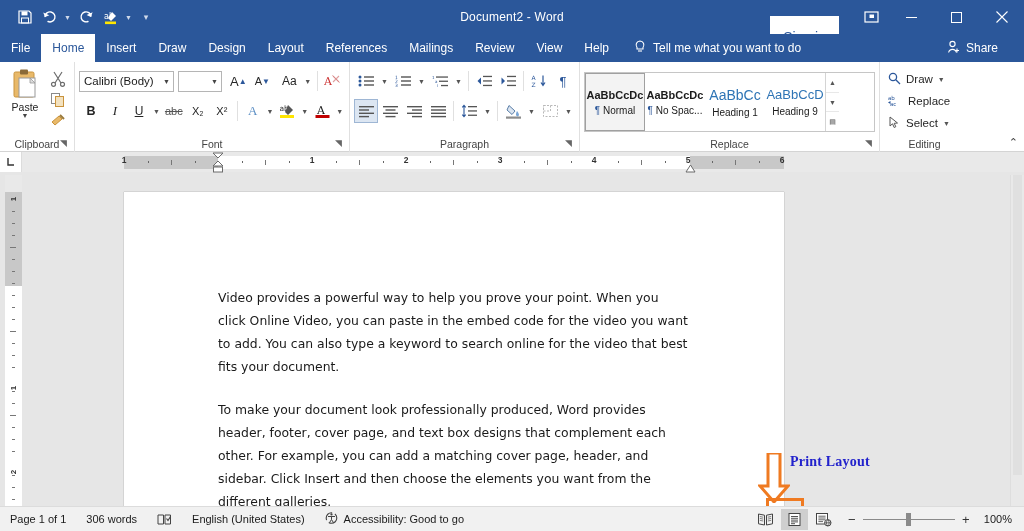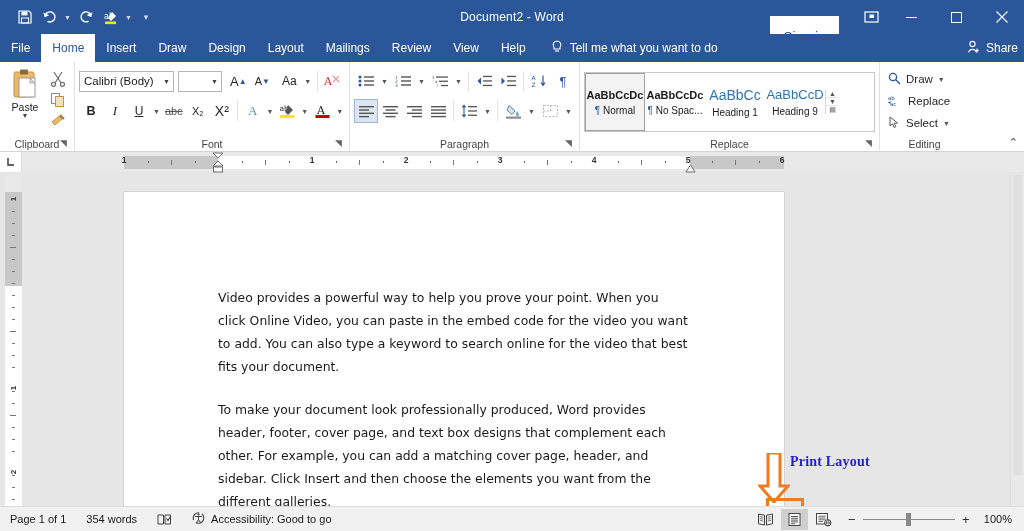--- a/index.html
+++ b/index.html
@@ -48,21 +48,21 @@
   .tab {
     color: #fff; font-size: 12px; padding: 0 11px; display: flex;
     align-items: center; cursor: pointer; white-space: nowrap;
   }
   .tab.active { background: #fff; color: #2b579a; }
   .tellme {
     display: flex; align-items: center; gap: 7px; color: #fff;
     font-size: 12px; margin-left: 14px; cursor: pointer;
   }
   .share {
-    margin-left: auto; margin-right: 6px; display: flex; align-items: center;
+    margin-left: auto; margin-right: 26px; display: flex; align-items: center;
     gap: 5px; color: #fff; font-size: 12px; cursor: pointer;
   }
 
   
   .ribbon {
     height: 90px; background: #fff; border-bottom: 1px solid #d4d4d4;
     display: flex; position: relative;
   }
   .group { position: relative; height: 90px; padding: 4px 4px 0 4px; }
   .group + .group { border-left: 1px solid #e0e0e0; }
@@ -102,21 +102,21 @@
     padding-left: 4px; cursor: text;
   }
   .combo .cbtxt { flex: 1; overflow: hidden; white-space: nowrap; }
   .combo .cbarrow {
     width: 14px; height: 19px; display: flex; align-items: center;
     justify-content: center; font-size: 7px; color: #444; cursor: pointer;
   }
 
   
   .styles-gal {
-    display: flex; border: 1px solid #c6c6c6; height: 60px; background: #fff; align-items: center;
+    display: flex; border: 1px solid #c6c6c6; height: 60px; background: #fff;
   }
   .style-item {
     width: 60px; height: 58px; display: flex; flex-direction: column;
     align-items: center; justify-content: center; cursor: pointer;
     border: 1px solid transparent;
   }
   .style-item.sel { border-color: #a0a0a0; background: #f3f3f3; }
   .style-prev { font-size: 11px; color: #1a1a1a; font-weight: bold;
     white-space: nowrap; overflow: hidden; width: 58px; text-align: center; }
   .style-prev.h1 { font-weight: normal; color: #2e74b5; font-size: 14px; }
@@ -290,20 +290,21 @@
     </div>
   </div>
 
   <div class="tabbar">
     <div class="tab">File</div>
     <div class="tab active">Home</div>
     <div class="tab">Insert</div>
     <div class="tab">Draw</div>
     <div class="tab">Design</div>
     <div class="tab">Layout</div>
+    <div class="tab">References</div>
     <div class="tab">Mailings</div>
     <div class="tab">Review</div>
     <div class="tab">View</div>
     <div class="tab">Help</div>
 
     <div class="tellme">
       <span>
         <svg width="12" height="14" viewBox="0 0 12 14">
             <path d="M6 1 A4 4 0 0 1 9 7.5 L9 9 L3 9 L3 7.5 A4 4 0 0 1 6 1 Z" fill="none" stroke="#fff" stroke-width="1.1"></path>
             <path d="M4 11 L8 11" stroke="#fff" stroke-width="1.1"></path>
@@ -406,21 +407,21 @@
           <u style="font-size:12px;">U</u>
         </div>
         <div class="split-caret">▼</div>
         <div class="ctl" style="width:26px;">
           <s style="font-size:11px;color:#555;">abc</s>
         </div>
         <div class="ctl" style="width:24px;">
           <span style="font-size:11px;">X₂</span>
         </div>
         <div class="ctl" style="width:24px;">
-          <span style="font-size:14px;">X²</span>
+          <span style="font-size:11px;">X²</span>
         </div>
         <div class="sep"></div>
         <div class="ctl" style="width:22px;">
           <span style="font-size:13px;color:#5b8ec4;font-family:'Liberation Serif',serif;">A</span>
         </div>
         <div class="split-caret">▼</div>
         <div class="ctl" style="width:22px;flex-direction:column;">
           <svg width="17" height="16" viewBox="0 0 17 16">
               <text x="0.5" y="8" font-size="7.5" fill="#333" font-family="DejaVu Sans">ab</text>
               <path d="M9 2 L14 7 L9 12 L6 9 Z" fill="#555"></path>
@@ -739,27 +740,28 @@
   <div class="annot-label">Print Layout</div>
   <div class="annot-arrow">
     <svg width="32" height="50" viewBox="0 0 32 50">
       <path d="M10 0 L22 0 L22 33 L30 33 L16 49 L2 33 L10 33 Z" fill="#ffffff" stroke="#ef7a21" stroke-width="3"></path>
     </svg>
   </div>
   <div class="annot-box"></div>
 
   <div class="statusbar">
     <div class="sb-item">Page 1 of 1</div>
-    <div class="sb-item">354 words</div>
+    <div class="sb-item">306 words</div>
     <div class="sb-item">
       <svg width="15" height="13" viewBox="0 0 15 13">
           <path d="M1 2 L6.5 2 L6.5 11 L1 11 Z M8 2 L13.5 2 L13.5 11 L8 11 Z" fill="none" stroke="#444" stroke-width="1"></path>
           <path d="M9.5 5.5 L11 7.5 L13.5 3.5" stroke="#444" stroke-width="1.1" fill="none"></path>
         </svg>
     </div>
+    <div class="sb-item">English (United States)</div>
     <div class="sb-item">
       <span>
         <svg width="14" height="14" viewBox="0 0 14 14">
             <circle cx="6.5" cy="7" r="5.3" fill="none" stroke="#444" stroke-width="1.1" stroke-dasharray="11 3"></circle>
             <circle cx="6.5" cy="3.4" r="1.1" fill="#444"></circle>
             <path d="M3 5.5 L10 5.5 M6.5 5.5 L6.5 8.5 M6.5 8.5 L4.6 11.5 M6.5 8.5 L8.4 11.5" stroke="#444" stroke-width="1"></path>
           </svg>
       </span>
       <span>Accessibility: Good to go</span>
     </div>

